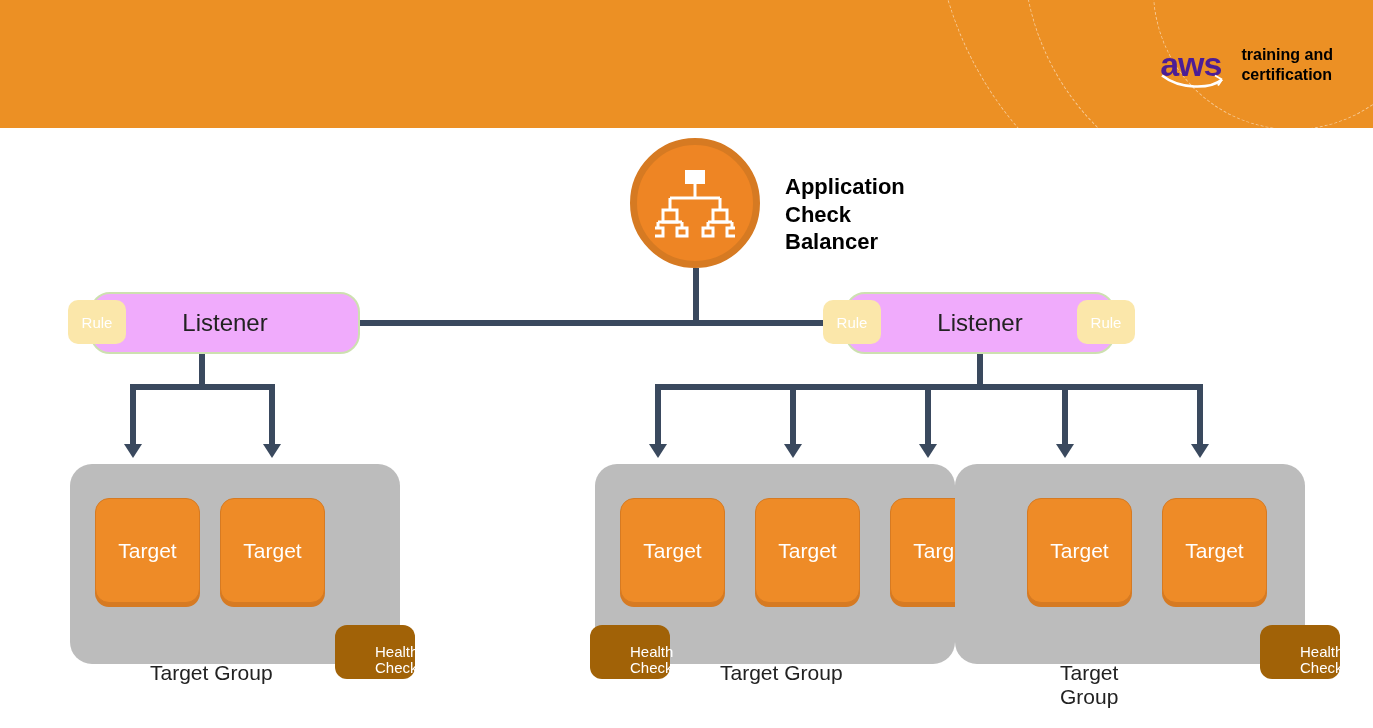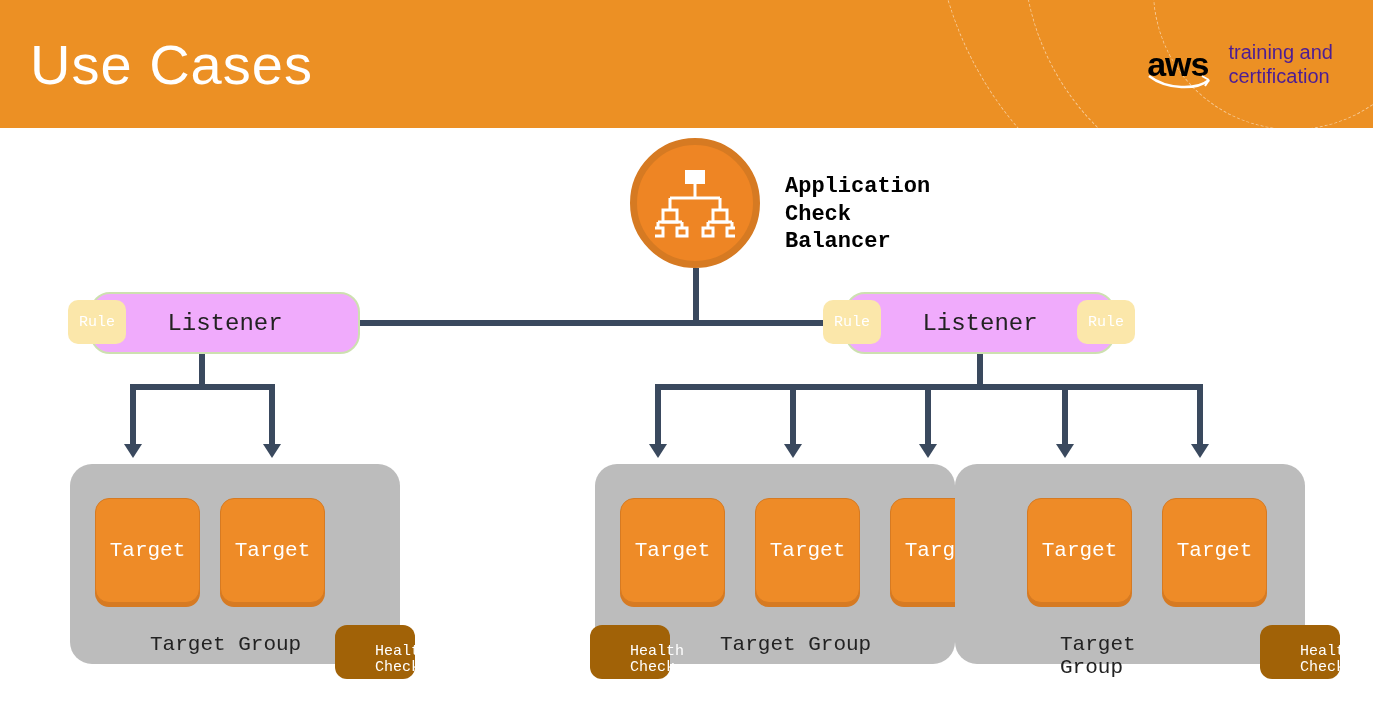--- a/index.html
+++ b/index.html
@@ -30,53 +30,52 @@
   .header-right {
     position: absolute;
     right: 40px;
     top: 50%;
     transform: translateY(-50%);
     display: flex;
     align-items: center;
     gap: 20px;
   }
   .aws-logo-text {
-    color: #000000;
+    color: #4c1d95;
     font-size: 34px;
     font-weight: 700;
     letter-spacing: -1px;
     position: relative;
   }
   .aws-swoosh {
     position: absolute;
     left: 0;
     bottom: -8px;
   }
   .header-subtext {
-    color: #4c1d95;
-    font-size: 20px;
-    font-weight: 400;
+    color: #000000;
+    font-size: 16px;
+    font-weight: 700;
     line-height: 1.2;
   }
   .arc {
     position: absolute;
     border: 1px dashed rgba(255,255,255,0.5);
     border-radius: 50%;
   }
   .arc1 { width: 280px; height: 280px; right: -60px; top: -150px; }
   .arc2 { width: 500px; height: 500px; right: -150px; top: -300px; }
   .arc3 { width: 700px; height: 700px; right: -260px; top: -450px; }
 
   .diagram {
     position: absolute;
     top: 128px;
     left: 0;
     width: 1121px;
     height: 600px;
-    font-family: Liberation Mono, monospace;
   }
   .diagram * { position: absolute; }
 
   .alb-circle {
     width: 130px; height: 130px;
     border-radius: 50%;
     background: #ee8524;
     border: 7px solid #d67a22;
     left: 630px; top: 10px;
     display: flex; align-items: center; justify-content: center;
@@ -125,21 +124,21 @@
     width: 105px; height: 105px;
     background: #ee8b27;
     border: 1px solid #d67a22;
     border-radius: 14px;
     box-shadow: 0 4px 0 #d67a22;
     display: flex; align-items: center; justify-content: center;
     font-size: 21px; color: #fff;
   }
   .tg-label {
     position: absolute;
-    font-size: 21px; color: #222;
+    font-size: 21px; color: #222; margin-top: 28px;
   }
 
   .hc-badge {
     width: 80px; height: 54px;
     background: #a16207;
     border-radius: 12px;
     display: flex; align-items: center; justify-content: center;
     text-align: center;
     font-size: 15px; color: #fff; line-height: 1.1;
   }
@@ -156,21 +155,20 @@
     border-top: 14px solid #3a495e;
   }
 </style>
 </head>
 <body>
 
 <div class="header">
   <div class="arc arc1"></div>
   <div class="arc arc2"></div>
   <div class="arc arc3"></div>
-  <div class="header-title">Use Cases</div>
   <div class="header-right">
     <div style="position:relative;">
       <span class="aws-logo-text">aws</span>
       <svg class="aws-swoosh" width="70" height="18" viewBox="0 0 70 18">
         <path d="M2 2 C 20 16, 50 16, 62 6" stroke="#fff" stroke-width="2.5" fill="none"></path>
         <path d="M62 6 L55 2 M62 6 L58 12" stroke="#fff" stroke-width="2" fill="none"></path>
       </svg>
     </div>
     <div class="header-subtext">
       <span>training and</span><br>

